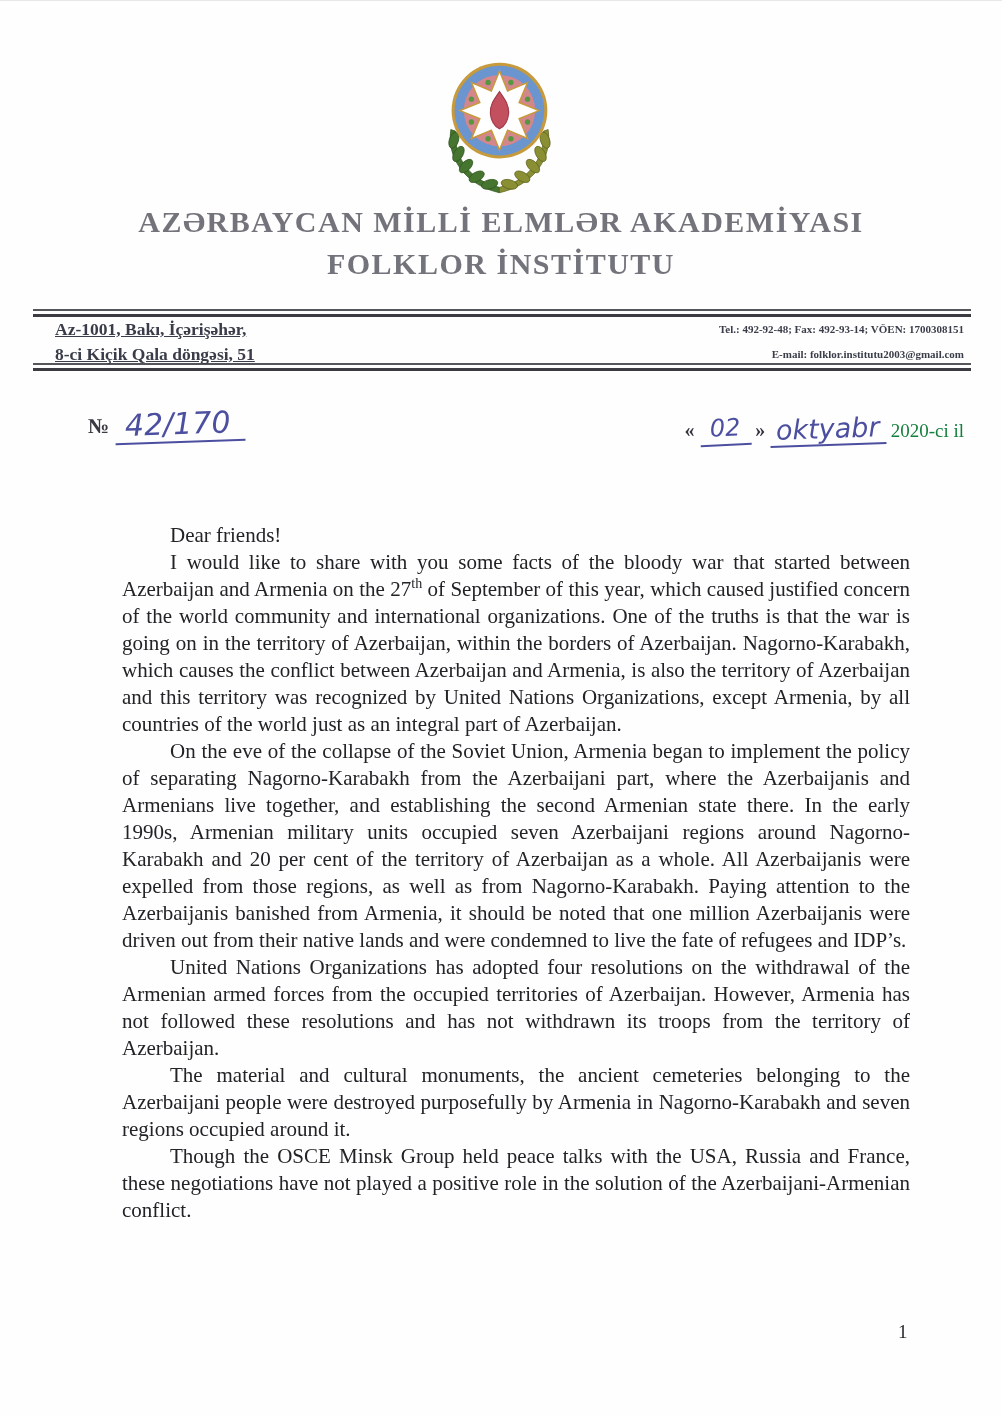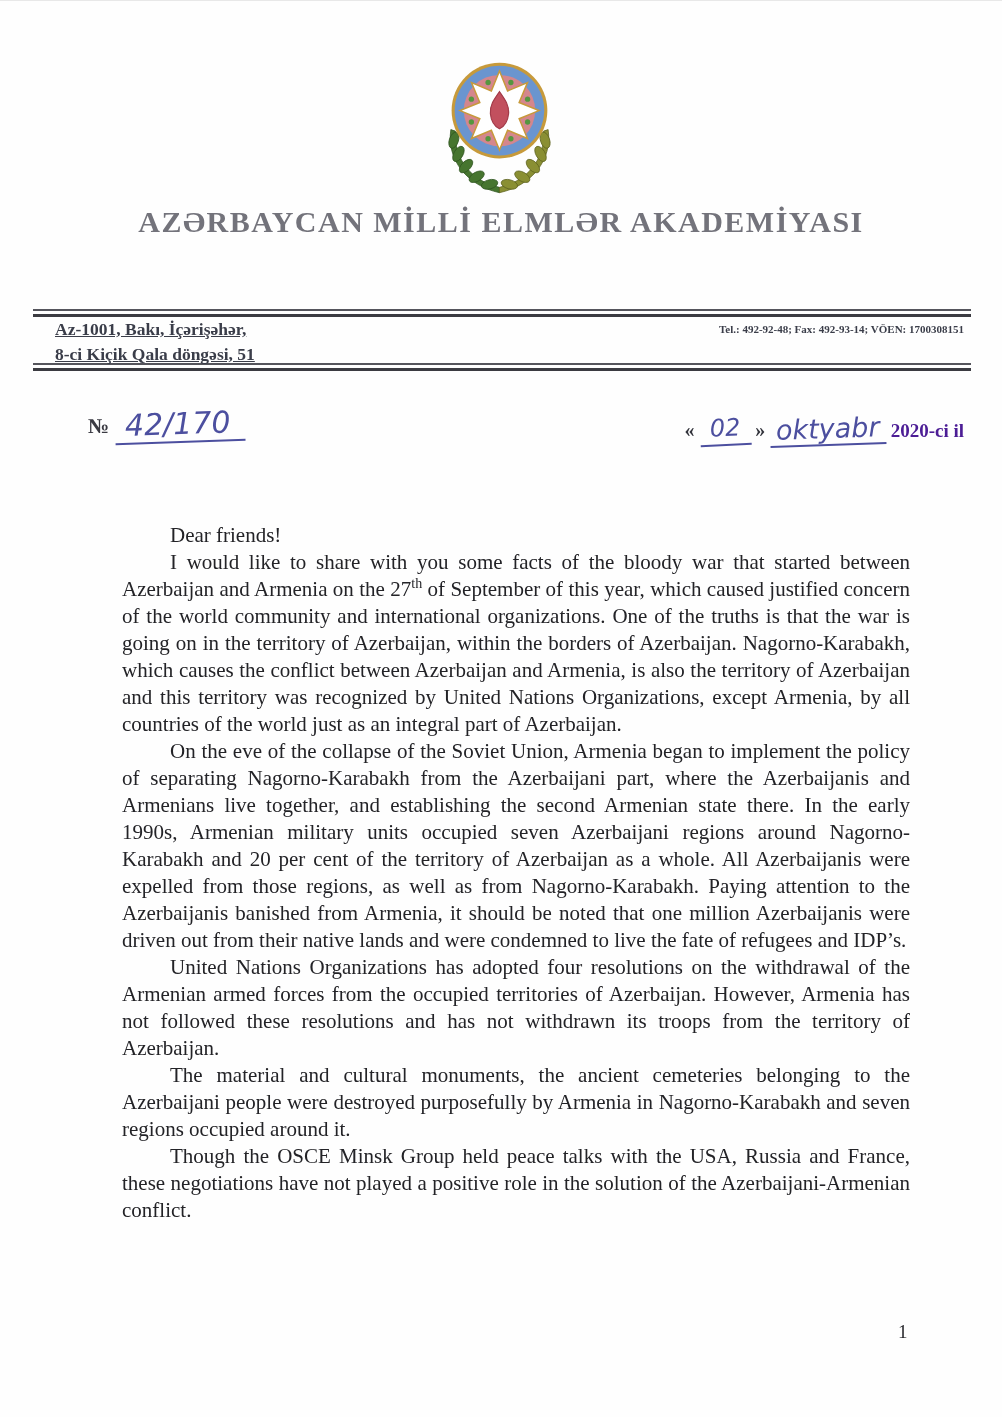--- a/index.html
+++ b/index.html
@@ -83,21 +83,21 @@
     border-bottom:2px solid #4c4f9f;
     padding:0 10px 4px 10px;
     transform:rotate(-3deg);
   }
   .date-month {
     font-size:27px; line-height:27px;
     border-bottom:2px solid #4c4f9f;
     padding:0 6px 2px 6px;
     transform:rotate(-2deg);
   }
-  .date-year { font-weight:bold; font-size:19px; color:#4c1d95; padding-bottom:4px; }
+  .date-year { font-weight:normal; font-size:19px; color:#15803d; padding-bottom:4px; }
 
   
   .body-text {
     position:absolute; left:122px; top:521px; width:788px;
     font-size:21px; line-height:27px;
     color:#232327;
     text-align:justify;
   }
   .body-text p { margin:0; text-indent:48px; }
   .body-text sup { font-size:14px; line-height:0; }
@@ -148,30 +148,32 @@
           <circle cx="85" cy="48" r="3.5"></circle>
       </g>
 
       <polygon points="100,33 110.7,59.1 136.8,48.2 125.9,74.3 152,85 125.9,95.7 136.8,121.8 110.7,110.9 100,137 89.3,110.9 63.2,121.8 74.1,95.7 48,85 74.1,74.3 63.2,48.2 89.3,59.1" fill="#ffffff" stroke="#c79a3b" stroke-width="2"></polygon>
 
       <path d="M100,60 C107,70 113,78 112,89 C111,99 106,106 100,109 C94,106 89,99 88,89 C87,78 93,70 100,60 Z" fill="#c2505e" stroke="#a33b49" stroke-width="1.5"></path>
     </svg>
   </div>
 
   <div class="header-title header-line1">AZƏRBAYCAN MİLLİ ELMLƏR AKADEMİYASI</div>
+  <div class="header-title header-line2">FOLKLOR İNSTİTUTU</div>
 
   <div class="rule rule-top"></div>
   <div class="rule rule-bottom"></div>
 
   <div class="letterhead-left">
     <div>Az-1001, Bakı, İçərişəhər,</div>
     <div>8-ci Kiçik Qala döngəsi, 51</div>
   </div>
   <div class="letterhead-right">
     <div>Tel.: 492-92-48; Fax: 492-93-14; VÖEN: 1700308151</div>
+    <div>E-mail: folklor.institutu2003@gmail.com</div>
   </div>
 
   <div class="ref-no">
     <span class="no-symbol">№</span>
     <span class="hand no-value">42/170</span>
   </div>
 
   <div class="ref-date">
     <span class="quote-mark">«</span>
     <span class="hand date-day">02</span>

